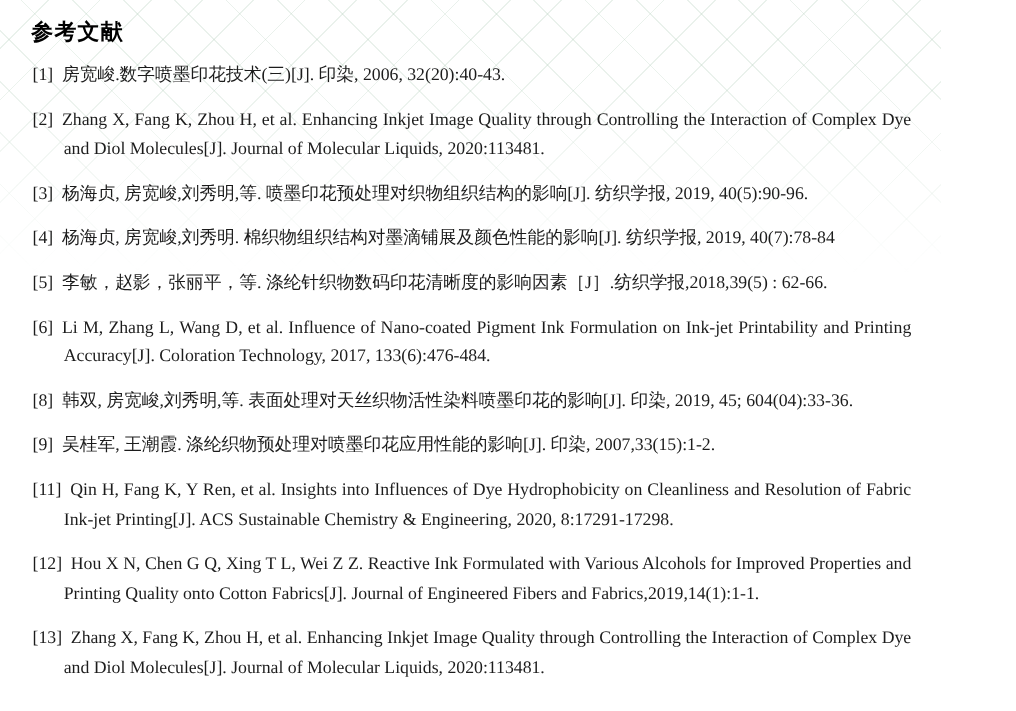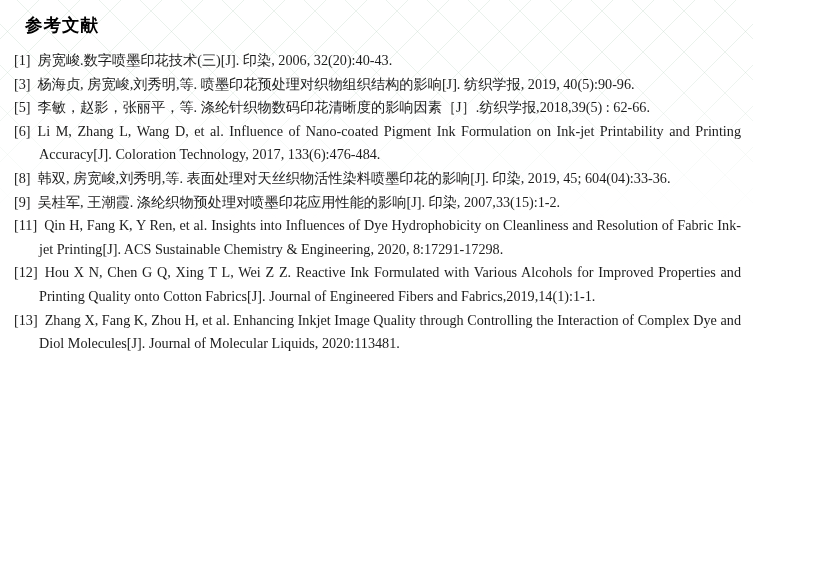--- a/index.html
+++ b/index.html
@@ -36,44 +36,46 @@
   }
   .heading {
     margin: 2px 0 12px 11px;
     font-size: 17.5px;
     font-weight: 700;
     letter-spacing: 1px;
     color: #000000;
   }
   .refs { }
   .ref {
-    margin: 0;
+    margin: 12px;
     font-size: 14.2px;
     line-height: 23.6px;
     text-align: justify;
     padding-left: 25px;   
     text-indent: -25px;
   }
   .ref .num {
     margin-right: 7px;
   }
 </style>
 </head>
 <body>
 
 <div class="page">
   <div class="watermark"></div>
   <div class="content">
     <h1 class="heading">参考文献</h1>
     <div class="refs" id="refs">
   <p class="ref"><span class="num">[1]</span><span class="txt">房宽峻.数字喷墨印花技术(三)[J]. 印染, 2006, 32(20):40-43.</span></p>
 
+  <p class="ref"><span class="num">[2]</span><span class="txt">Zhang X, Fang K, Zhou H, et al. Enhancing Inkjet Image Quality through Controlling the Interaction of Complex Dye and Diol Molecules[J]. Journal of Molecular Liquids, 2020:113481.</span></p>
 
   <p class="ref"><span class="num">[3]</span><span class="txt">杨海贞, 房宽峻,刘秀明,等. 喷墨印花预处理对织物组织结构的影响[J]. 纺织学报, 2019, 40(5):90-96.</span></p>
 
+  <p class="ref"><span class="num">[4]</span><span class="txt">杨海贞, 房宽峻,刘秀明. 棉织物组织结构对墨滴铺展及颜色性能的影响[J]. 纺织学报, 2019, 40(7):78-84</span></p>
 
   <p class="ref"><span class="num">[5]</span><span class="txt">李敏，赵影，张丽平，等. 涤纶针织物数码印花清晰度的影响因素［J］.纺织学报,2018,39(5) : 62-66.</span></p>
 
   <p class="ref"><span class="num">[6]</span><span class="txt">Li M, Zhang L, Wang D, et al. Influence of Nano-coated Pigment Ink Formulation on Ink-jet Printability and Printing Accuracy[J]. Coloration Technology, 2017, 133(6):476-484.</span></p>
 
 
   <p class="ref"><span class="num">[8]</span><span class="txt">韩双, 房宽峻,刘秀明,等. 表面处理对天丝织物活性染料喷墨印花的影响[J]. 印染, 2019, 45; 604(04):33-36.</span></p>
 
   <p class="ref"><span class="num">[9]</span><span class="txt">吴桂军, 王潮霞. 涤纶织物预处理对喷墨印花应用性能的影响[J]. 印染, 2007,33(15):1-2.</span></p>
 

